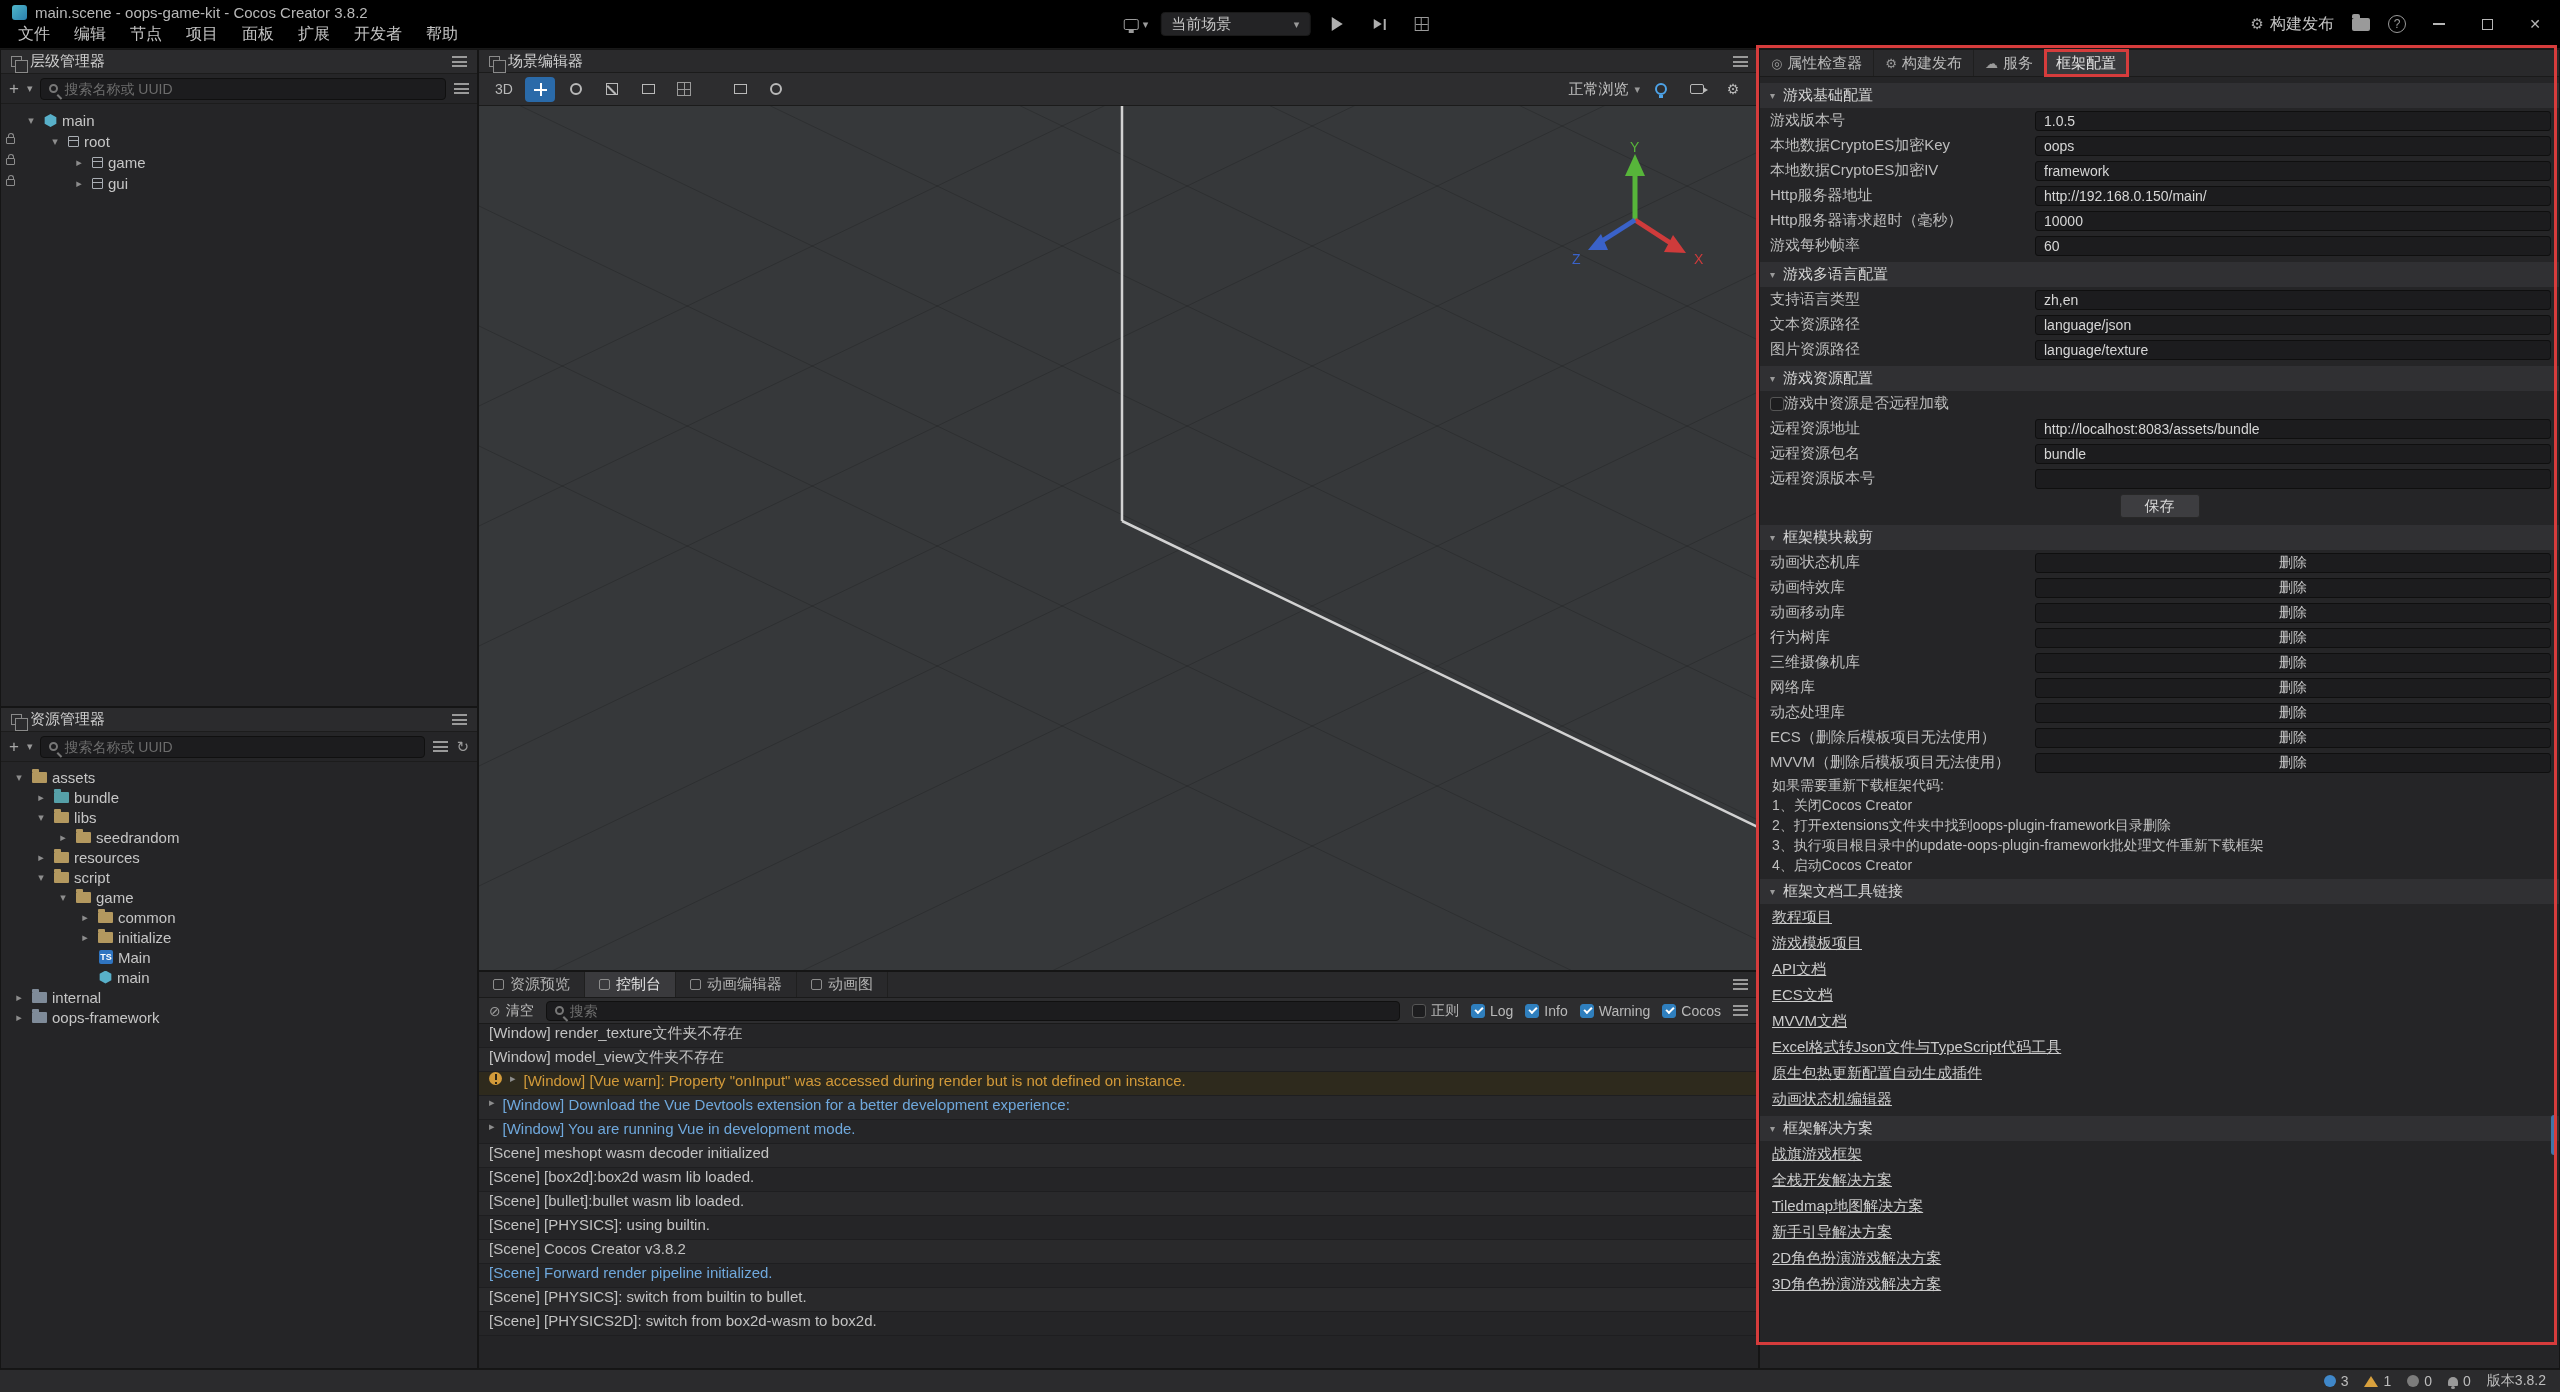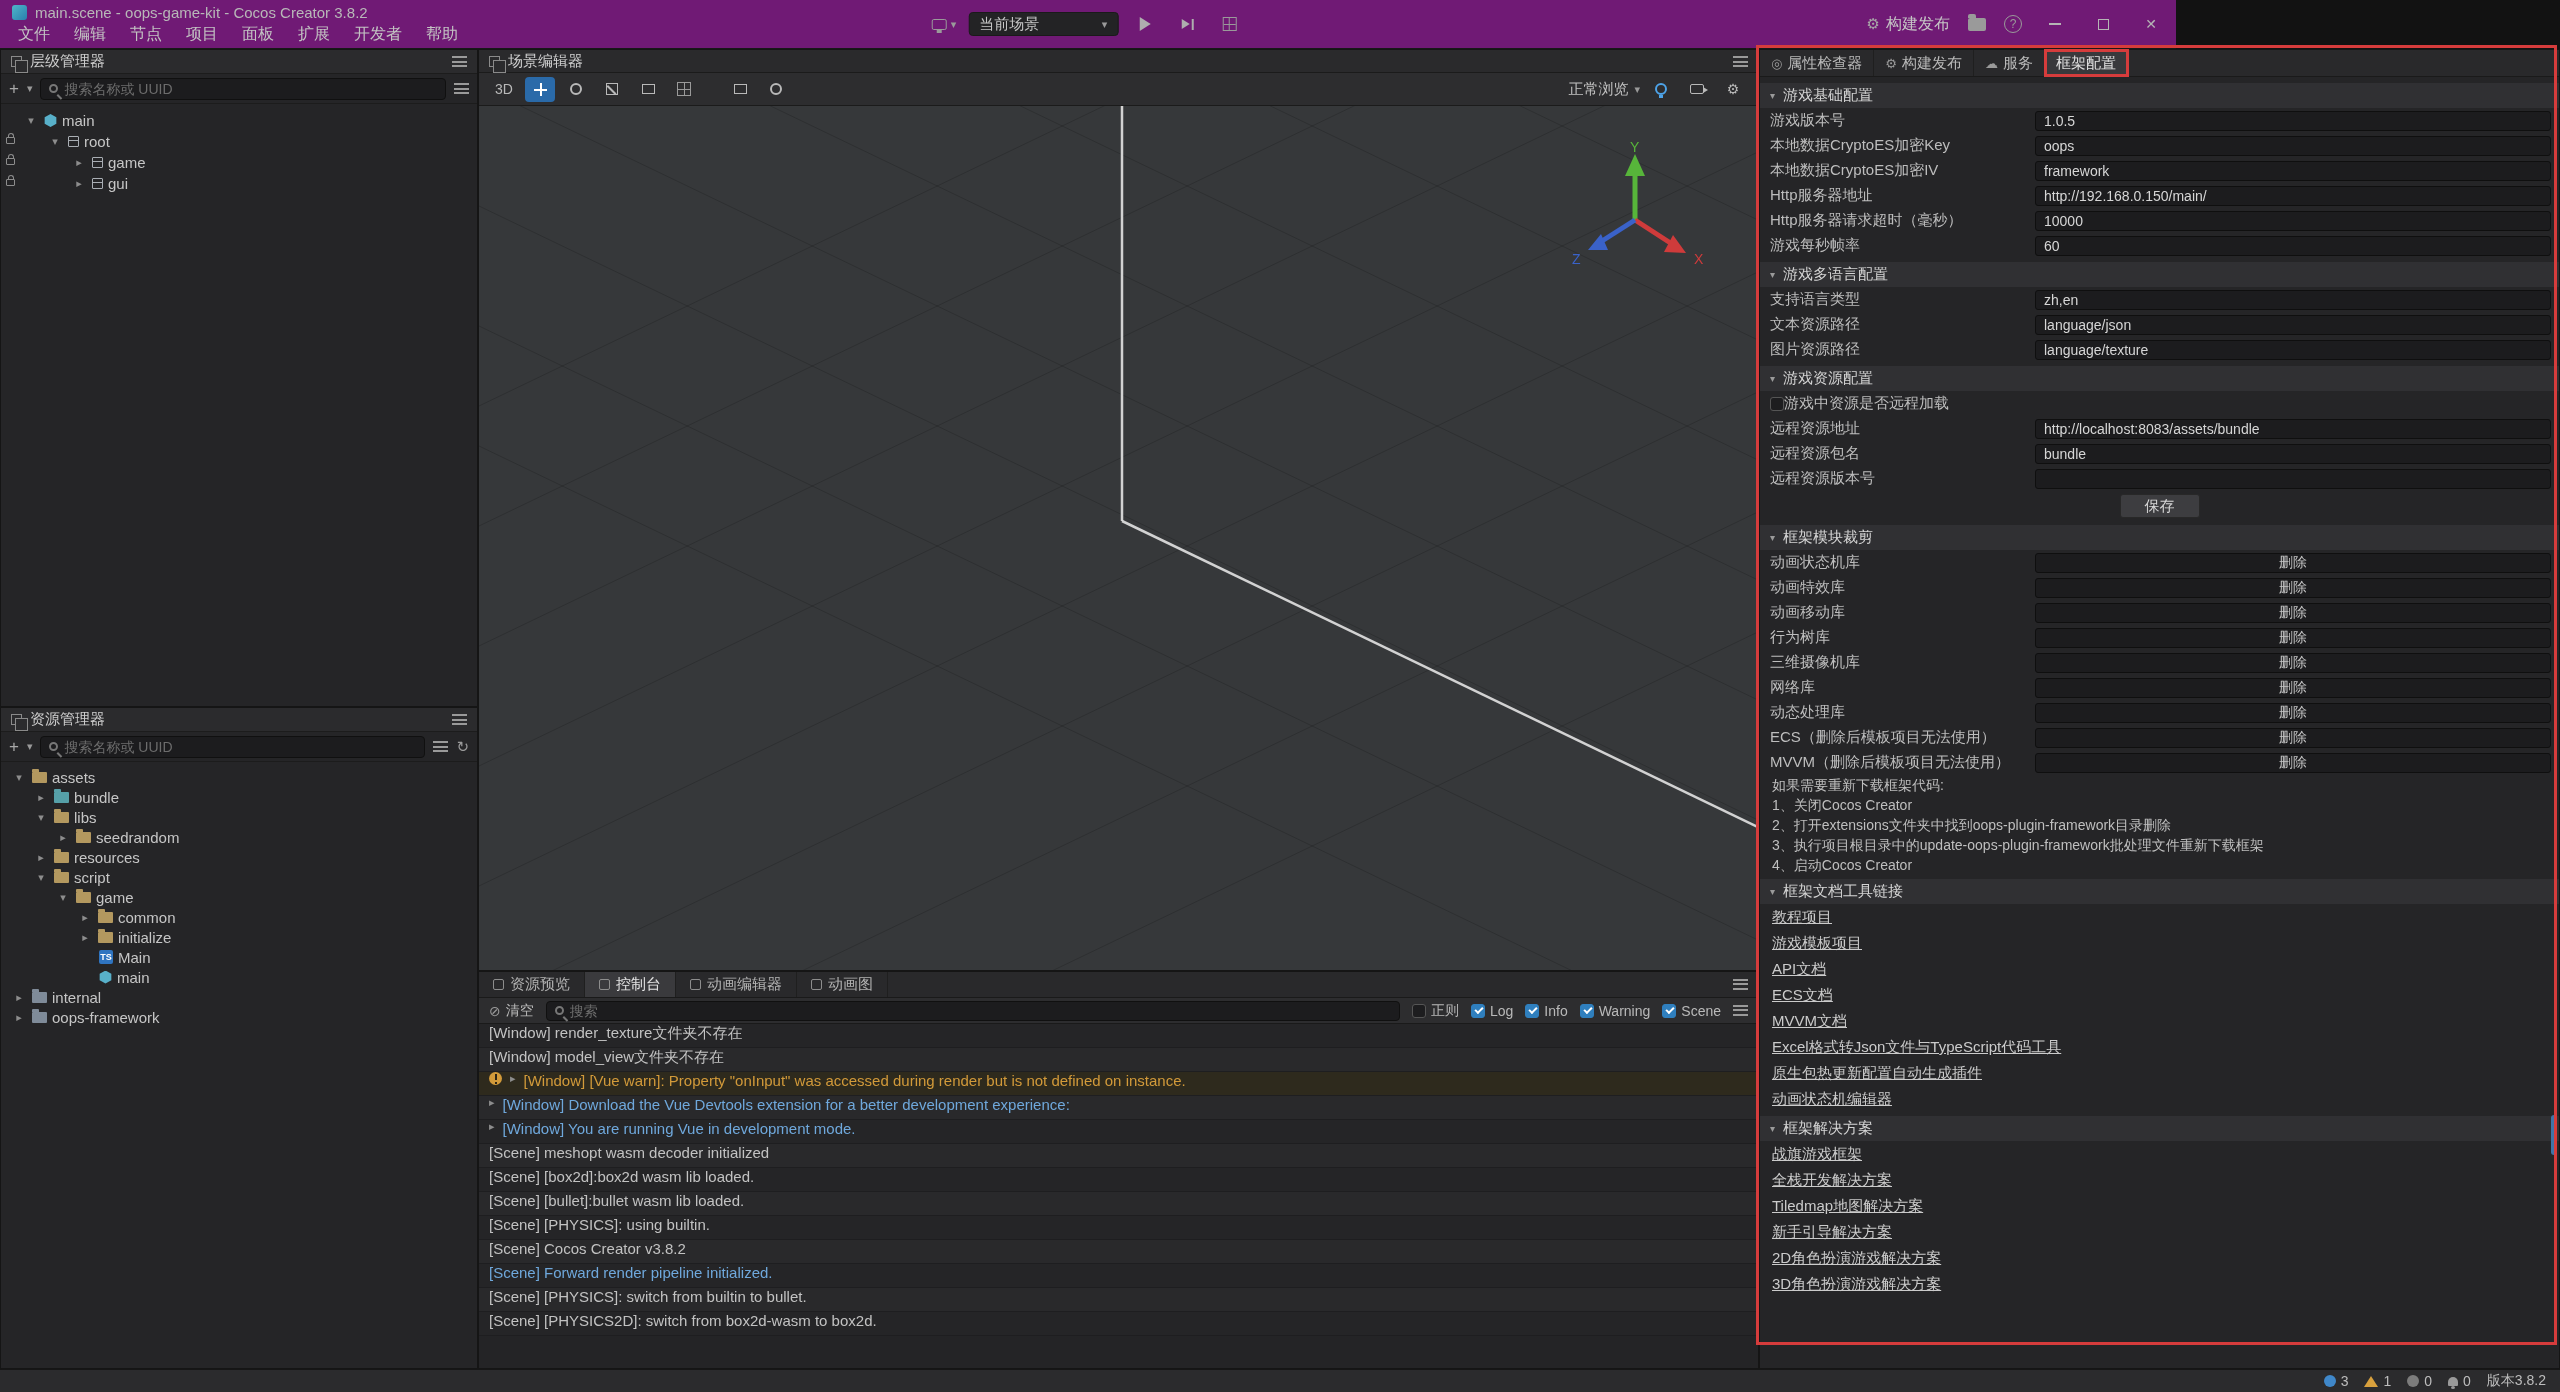--- a/index.html
+++ b/index.html
@@ -1,19 +1,19 @@
 <!DOCTYPE html>
 <html><head>
 <meta charset="utf-8">
 <style>
   *{box-sizing:border-box;margin:0;padding:0}
   html,body{width:2560px;height:1392px}
   body{position:relative;background:#121212;font-family:"Liberation Sans","DejaVu Sans",sans-serif;color:#c5c5c5;overflow:hidden;font-size:16px}
   
-  .header{position:absolute;left:0;top:0;width:2176px;height:49px;background:#701a75;border-bottom:1px solid #181818;z-index:5}
+  .header{position:absolute;left:0;top:0;width:2560px;height:49px;background:#000000;border-bottom:1px solid #181818;z-index:5}
   .title-row{position:absolute;left:12px;top:4px;display:flex;align-items:center;gap:8px}
   .app-logo{width:15px;height:15px;border-radius:3px;background:linear-gradient(135deg,#4fb6c9,#2a7fae)}
   .title-text{font-size:15px;color:#b8b8b8}
   .menubar{position:absolute;left:6px;bottom:0;display:flex}
   .menu-item{padding:3px 12px;font-size:16px;color:#c3c3c3;cursor:default}
   .center-controls{position:absolute;left:50%;top:50%;transform:translate(-50%,-50%);display:flex;align-items:center;gap:12px}
   .dev-wrap{display:flex;align-items:center;gap:4px;color:#9a9a9a}
   .dev-ic{width:15px;height:11px;border:1px solid #9a9a9a;border-radius:2px;position:relative}
   .dev-ic::after{content:'';position:absolute;left:4px;bottom:-4px;width:5px;height:3px;background:#9a9a9a}
   .caret{font-size:11px;color:#9a9a9a}
@@ -430,21 +430,21 @@
     <span class="cb-group">
       <span class="cb checked"></span>
       <span>Info</span>
     </span>
     <span class="cb-group">
       <span class="cb checked"></span>
       <span>Warning</span>
     </span>
     <span class="cb-group">
       <span class="cb checked"></span>
-      <span>Scene</span>
+      <span>Cocos</span>
     </span>
     <span class="burger"></span>
   </div>
   <div class="logs">
     <div class="log-row">
         <span>[Window] render_texture文件夹不存在</span>
       </div>
     <div class="log-row">
         <span>[Window] model_view文件夹不存在</span>
       </div>

